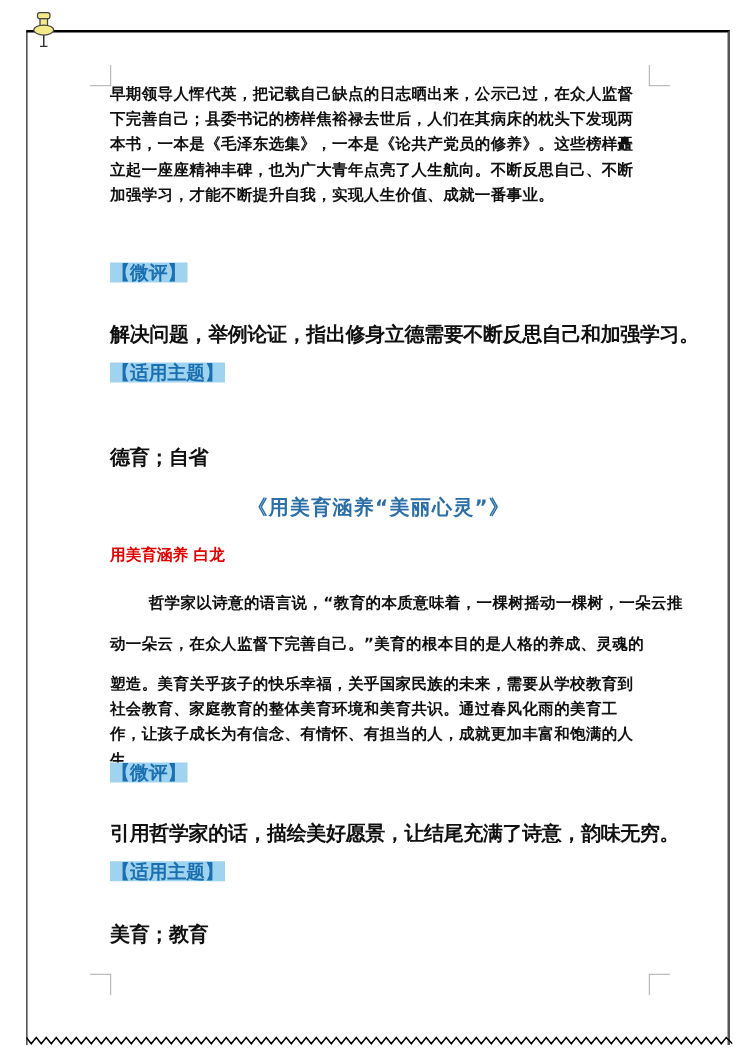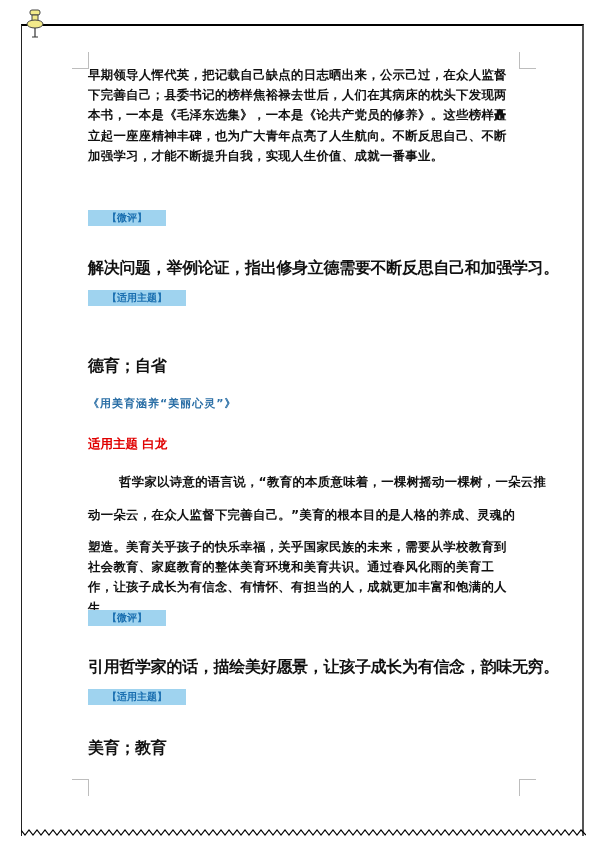--- a/index.html
+++ b/index.html
@@ -20,27 +20,27 @@
   .c-bl { left:72px; top:779px; border-right-width:1px; border-top-width:1px; }
   .c-br { left:519px; top:779px; border-left-width:1px; border-top-width:1px; }
 
   .content { position:absolute; left:88px; top:0; width:430px; }
   .p {
     position:absolute; left:0; width:430px;
     font-size:12.4px; font-weight:bold; color:#111; line-height:20.2px; letter-spacing:0.3px;
   }
   .tag {
     position:absolute; left:0; display:inline-block;
-    background:#9fd3ef; color:#1a6fb0; font-size:10px; font-weight:bold;
-    padding:1px 19px; line-height:14px;
+    background:#9fd3ef; color:#1a6fb0; font-size:15px; font-weight:bold;
+    padding:1px 1px; line-height:14px;
   }
   .comment { position:absolute; left:0; font-size:16px; font-weight:bold; color:#111; letter-spacing:-0.3px; white-space:nowrap; }
   .title {
-    position:absolute; left:0; width:430px; 
-    color:#2b6fa6; font-size:11px; font-weight:bold; letter-spacing:1px;
+    position:absolute; left:0; width:430px; text-align:center;
+    color:#2b6fa6; font-size:16px; font-weight:bold; letter-spacing:1px;
   }
   .source { position:absolute; left:0; color:#e00000; font-size:12.5px; font-weight:bold; }
   .p2 {
     position:absolute; left:0; width:430px;
     font-size:12.4px; font-weight:bold; color:#111; letter-spacing:0.3px;
   }
 </style>
 </head>
 <body>
 
@@ -65,23 +65,23 @@
 
 <div class="content">
   <div class="p" style="top:65px;">早期领导人恽代英，把记载自己缺点的日志晒出来，公示己过，在众人监督下完善自己；县委书记的榜样焦裕禄去世后，人们在其病床的枕头下发现两本书，一本是《毛泽东选集》，一本是《论共产党员的修养》。这些榜样矗立起一座座精神丰碑，也为广大青年点亮了人生航向。不断反思自己、不断加强学习，才能不断提升自我，实现人生价值、成就一番事业。</div>
 
   <span class="tag" style="top:210px;">【微评】</span>
   <div class="comment" style="top:258px;">解决问题，举例论证，指出修身立德需要不断反思自己和加强学习。</div>
   <span class="tag" style="top:290px;">【适用主题】</span>
   <div class="comment" style="top:356px;">德育；自省</div>
 
   <div class="title" style="top:396px;">《用美育涵养“美丽心灵”》</div>
-  <div class="source" style="top:436px;">适用主题  白龙</div>
+  <div class="source" style="top:436px;">用美育涵养  白龙</div>
 
   <div class="p2" style="top:474px; white-space:nowrap;margin-left:31px;">哲学家以诗意的语言说，“教育的本质意味着，一棵树摇动一棵树，一朵云推</div>
   <div class="p2" style="top:507px; white-space:nowrap;">动一朵云，在众人监督下完善自己。”美育的根本目的是人格的养成、灵魂的</div>
   <div class="p" style="top:537px;">塑造。美育关乎孩子的快乐幸福，关乎国家民族的未来，需要从学校教育到社会教育、家庭教育的整体美育环境和美育共识。通过春风化雨的美育工作，让孩子成长为有信念、有情怀、有担当的人，成就更加丰富和饱满的人生。</div>
 
   <span class="tag" style="top:610px;">【微评】</span>
-  <div class="comment" style="top:657px;">引用哲学家的话，描绘美好愿景，让孩子成长为有信念，韵味无穷。</div>
+  <div class="comment" style="top:657px;">引用哲学家的话，描绘美好愿景，让结尾充满了诗意，韵味无穷。</div>
   <span class="tag" style="top:689px;">【适用主题】</span>
   <div class="comment" style="top:738px;">美育；教育</div>
 </div>
 
 </body></html>

